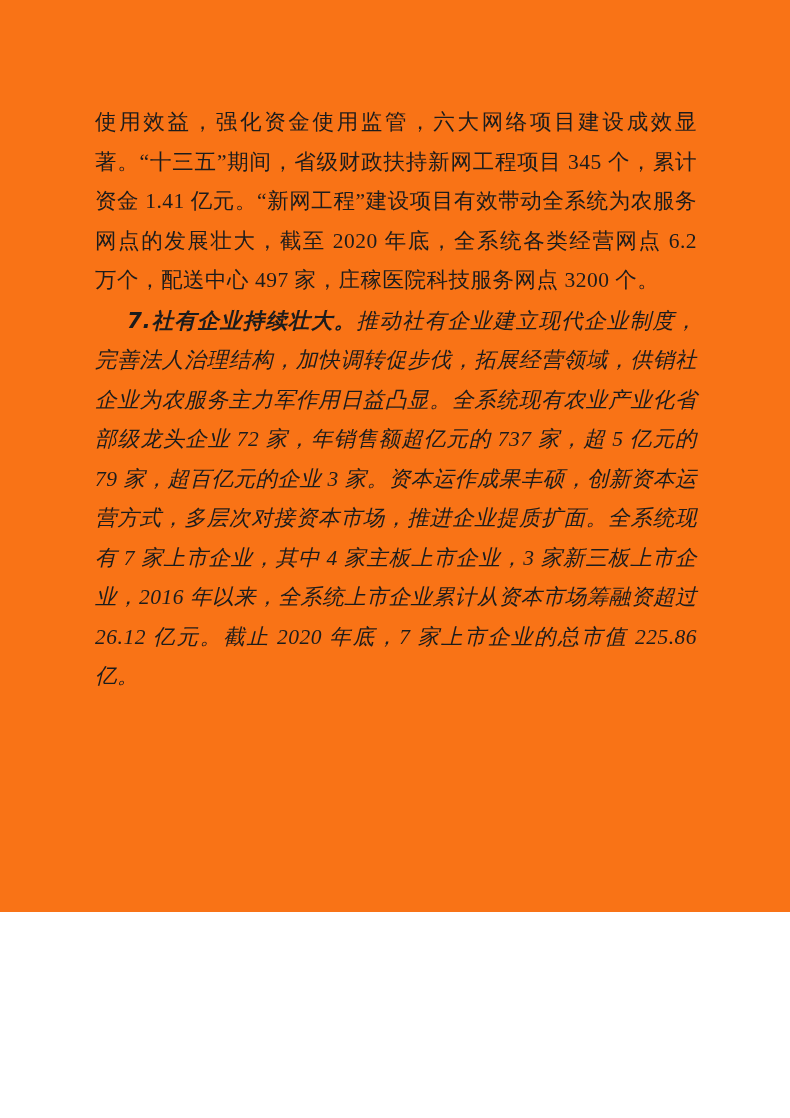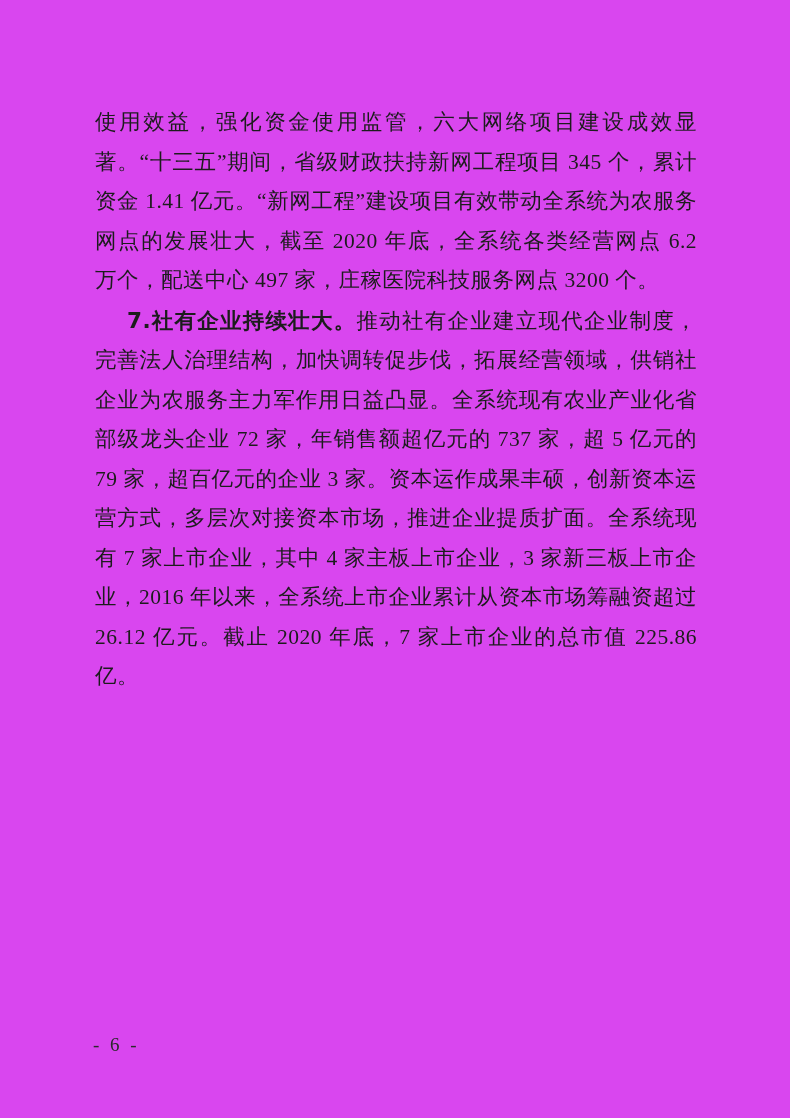--- a/index.html
+++ b/index.html
@@ -3,42 +3,43 @@
 <meta charset="utf-8">
 <style>
   html, body {
     margin: 0;
     padding: 0;
     background: #ffffff;
   }
   .page {
     position: relative;
     width: 790px;
-    height: 1118px;
-    background: #d946ef;
+    height: 912px;
+    background: #f97316;
     overflow: hidden;
     font-family: "Liberation Serif", "DejaVu Serif", serif;
   }
   .text-block {
     position: absolute;
     left: 95px;
     top: 103px;
     width: 602px;
     font-size: 21.5px;
     line-height: 39.5px;
     letter-spacing: 0.5px;
     text-align: justify;
     color: #1c1c1c;
   }
   .text-block p {
     margin: 0;
     padding: 0;
   }
   .text-block p.numbered {
     text-indent: 32px;
+    font-style: italic;
   }
   .para-heading {
     font-weight: 700;
     font-family: "DejaVu Sans", "Liberation Sans", sans-serif;
     letter-spacing: 0.5px;
   }
   .page-number {
     position: absolute;
     left: 93px;
     top: 1034px;

